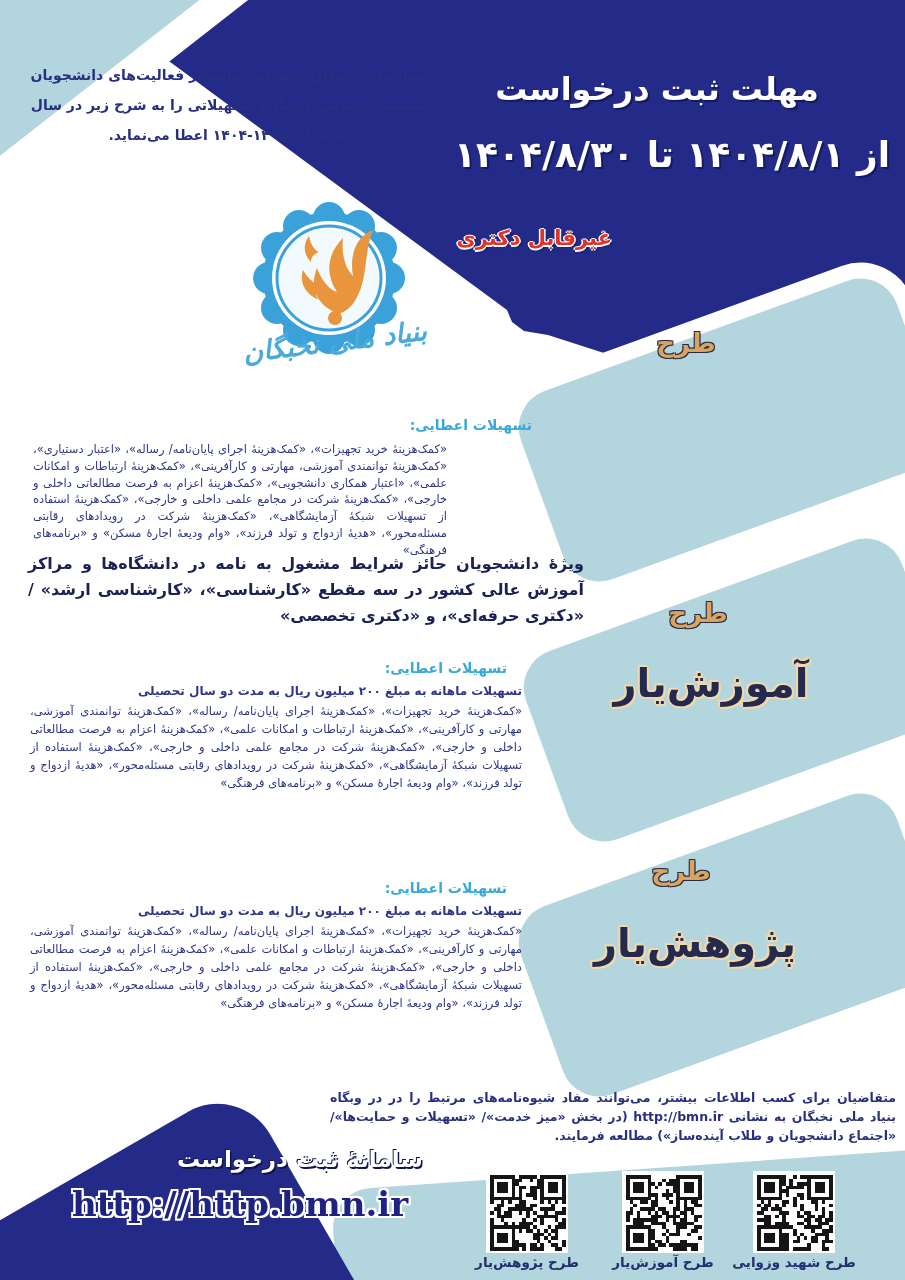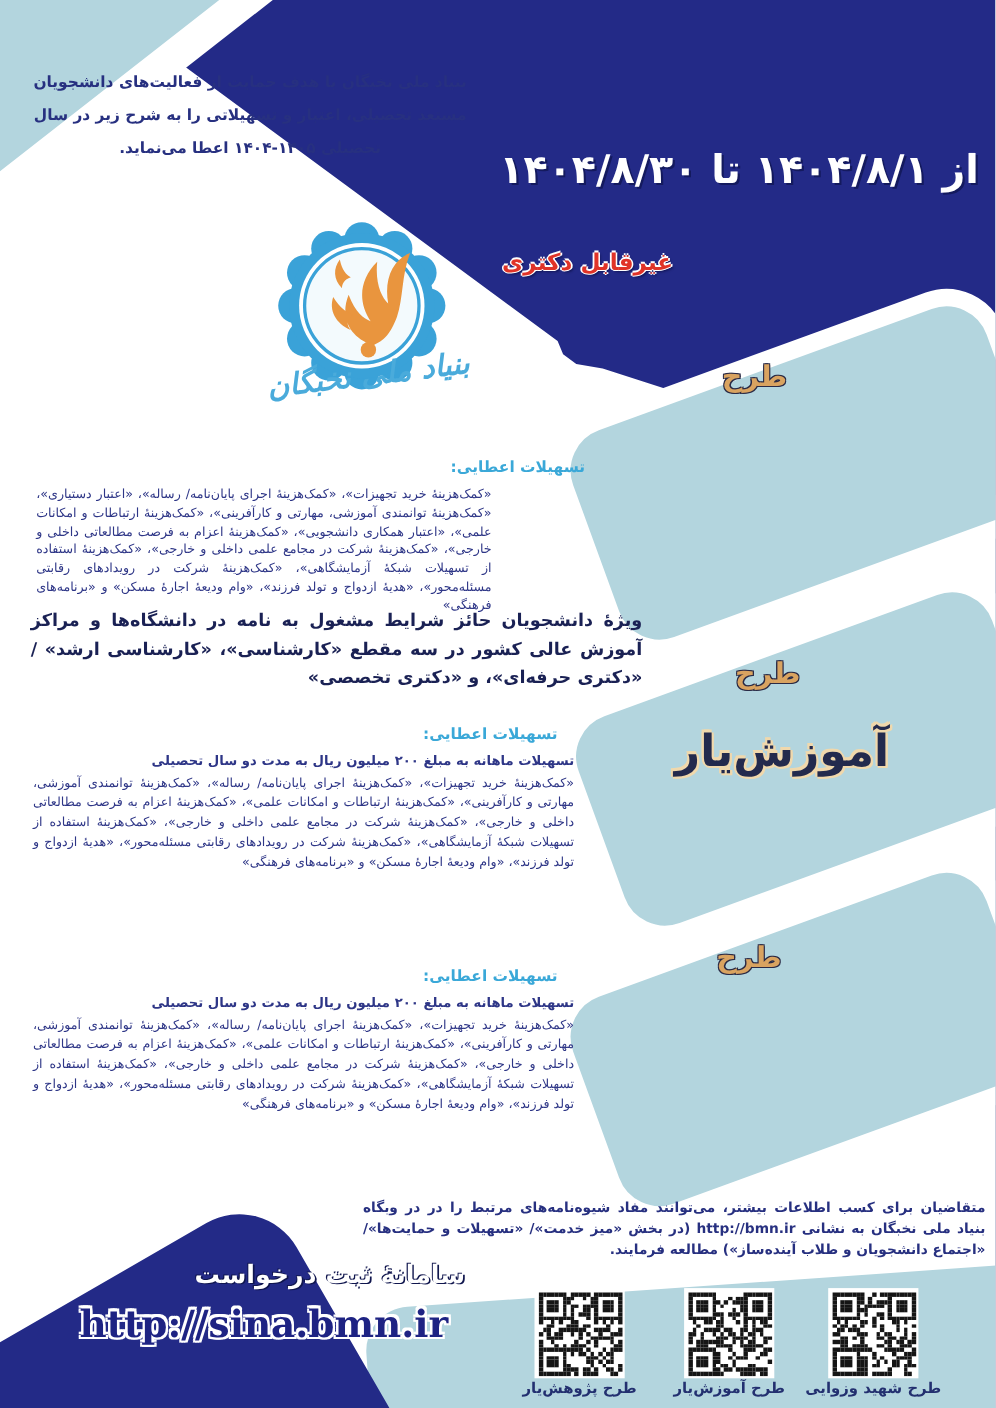--- a/index.html
+++ b/index.html
@@ -89,20 +89,21 @@
   <div class="abs navy-top"></div>
   <div class="abs lightblue-topleft"></div>
   <div class="abs plan-card card1"></div>
   <div class="abs plan-card card2"></div>
   <div class="abs plan-card card3"></div>
   <div class="abs lightblue-bottom"></div>
   <div class="abs navy-bottom"></div>
 
   <div class="abs intro">بنیاد ملی نخبگان با هدف حمایت از فعالیت‌های دانشجویان مستعد تحصیلی، اعتبار و تسهیلاتی را به شرح زیر در سال تحصیلی ۱۴۰۵-۱۴۰۴ اعطا می‌نماید.</div>
 
+  <div class="abs deadline-title">مهلت ثبت درخواست</div>
   <div class="abs deadline-range">از ۱۴۰۴/۸/۱ تا ۱۴۰۴/۸/۳۰</div>
   <div class="abs deadline-badge">غیرقابل دکتری</div>
 
   <div class="abs logo-badge">
     <svg width="172" height="172" viewBox="0 0 172 172">
       <g fill="#3aa2d8">
         <circle cx="86" cy="26" r="16"></circle>
           <circle cx="116" cy="34" r="16"></circle>
           <circle cx="138" cy="56" r="16"></circle>
         <circle cx="146" cy="86" r="16"></circle>
@@ -125,41 +126,42 @@
         <circle cx="92" cy="126" r="7"></circle>
       </g>
     </svg>
   </div>
   <div class="abs logo-script">بنیاد ملی نخبگان</div>
 
   <div class="abs kicker k1">طرح</div>
   <div class="abs kicker k2">طرح</div>
   <div class="abs plan-title t2">آموزش‌یار</div>
   <div class="abs kicker k3">طرح</div>
+  <div class="abs plan-title t3">پژوهش‌یار</div>
 
   <div class="abs sec-heading h1">تسهیلات اعطایی:</div>
   <div class="abs sec-body b1">«کمک‌هزینۀ خرید تجهیزات»، «کمک‌هزینۀ اجرای پایان‌نامه/ رساله»، «اعتبار دستیاری»، «کمک‌هزینۀ توانمندی آموزشی، مهارتی و کارآفرینی»، «کمک‌هزینۀ ارتباطات و امکانات علمی»، «اعتبار همکاری دانشجویی»، «کمک‌هزینۀ اعزام به فرصت مطالعاتی داخلی و خارجی»، «کمک‌هزینۀ شرکت در مجامع علمی داخلی و خارجی»، «کمک‌هزینۀ استفاده از تسهیلات شبکۀ آزمایشگاهی»، «کمک‌هزینۀ شرکت در رویدادهای رقابتی مسئله‌محور»، «هدیۀ ازدواج و تولد فرزند»، «وام ودیعۀ اجارۀ مسکن» و «برنامه‌های فرهنگی»</div>
   <div class="abs highlight hl1">ویژۀ دانشجویان حائز شرایط مشغول به نامه در دانشگاه‌ها و مراکز آموزش عالی کشور در سه مقطع «کارشناسی»، «کارشناسی ارشد» / «دکتری حرفه‌ای»، و «دکتری تخصصی»</div>
 
   <div class="abs sec-heading h2">تسهیلات اعطایی:</div>
   <div class="abs sec-body b2">
     <div class="monthly">تسهیلات ماهانه به مبلغ ۲۰۰ میلیون ریال به مدت دو سال تحصیلی</div>
     <div>«کمک‌هزینۀ خرید تجهیزات»، «کمک‌هزینۀ اجرای پایان‌نامه/ رساله»، «کمک‌هزینۀ توانمندی آموزشی، مهارتی و کارآفرینی»، «کمک‌هزینۀ ارتباطات و امکانات علمی»، «کمک‌هزینۀ اعزام به فرصت مطالعاتی داخلی و خارجی»، «کمک‌هزینۀ شرکت در مجامع علمی داخلی و خارجی»، «کمک‌هزینۀ استفاده از تسهیلات شبکۀ آزمایشگاهی»، «کمک‌هزینۀ شرکت در رویدادهای رقابتی مسئله‌محور»، «هدیۀ ازدواج و تولد فرزند»، «وام ودیعۀ اجارۀ مسکن» و «برنامه‌های فرهنگی»</div>
   </div>
 
   <div class="abs sec-heading h3">تسهیلات اعطایی:</div>
   <div class="abs sec-body b3">
     <div class="monthly">تسهیلات ماهانه به مبلغ ۲۰۰ میلیون ریال به مدت دو سال تحصیلی</div>
     <div>«کمک‌هزینۀ خرید تجهیزات»، «کمک‌هزینۀ اجرای پایان‌نامه/ رساله»، «کمک‌هزینۀ توانمندی آموزشی، مهارتی و کارآفرینی»، «کمک‌هزینۀ ارتباطات و امکانات علمی»، «کمک‌هزینۀ اعزام به فرصت مطالعاتی داخلی و خارجی»، «کمک‌هزینۀ شرکت در مجامع علمی داخلی و خارجی»، «کمک‌هزینۀ استفاده از تسهیلات شبکۀ آزمایشگاهی»، «کمک‌هزینۀ شرکت در رویدادهای رقابتی مسئله‌محور»، «هدیۀ ازدواج و تولد فرزند»، «وام ودیعۀ اجارۀ مسکن» و «برنامه‌های فرهنگی»</div>
   </div>
 
   <div class="abs portal-label">سامانۀ ثبت درخواست</div>
 
   <div class="abs footer-note"><span>متقاضیان برای کسب اطلاعات بیشتر، می‌توانند مفاد شیوه‌نامه‌های مرتبط را در در وبگاه بنیاد ملی نخبگان به نشانی </span><span class="footer-url">http://bmn.ir</span><span> (در بخش «میز خدمت»/ «تسهیلات و حمایت‌ها»/ «اجتماع دانشجویان و طلاب آینده‌ساز») مطالعه فرمایند.</span></div>
-  <div class="abs portal-url">http://sina.bmn.ir</div>
+  <div class="abs portal-url">http://http.bmn.ir</div>
 
   <div class="abs qr-tile q1">
       <div class="qr-grid">
         <i style="left:0px;top:0px"></i>
         <i style="left:3.6px;top:0px"></i>
         <i style="left:7.2px;top:0px"></i>
         <i style="left:10.8px;top:0px"></i>
         <i style="left:14.4px;top:0px"></i>
         <i style="left:18px;top:0px"></i>
         <i style="left:21.6px;top:0px"></i>

